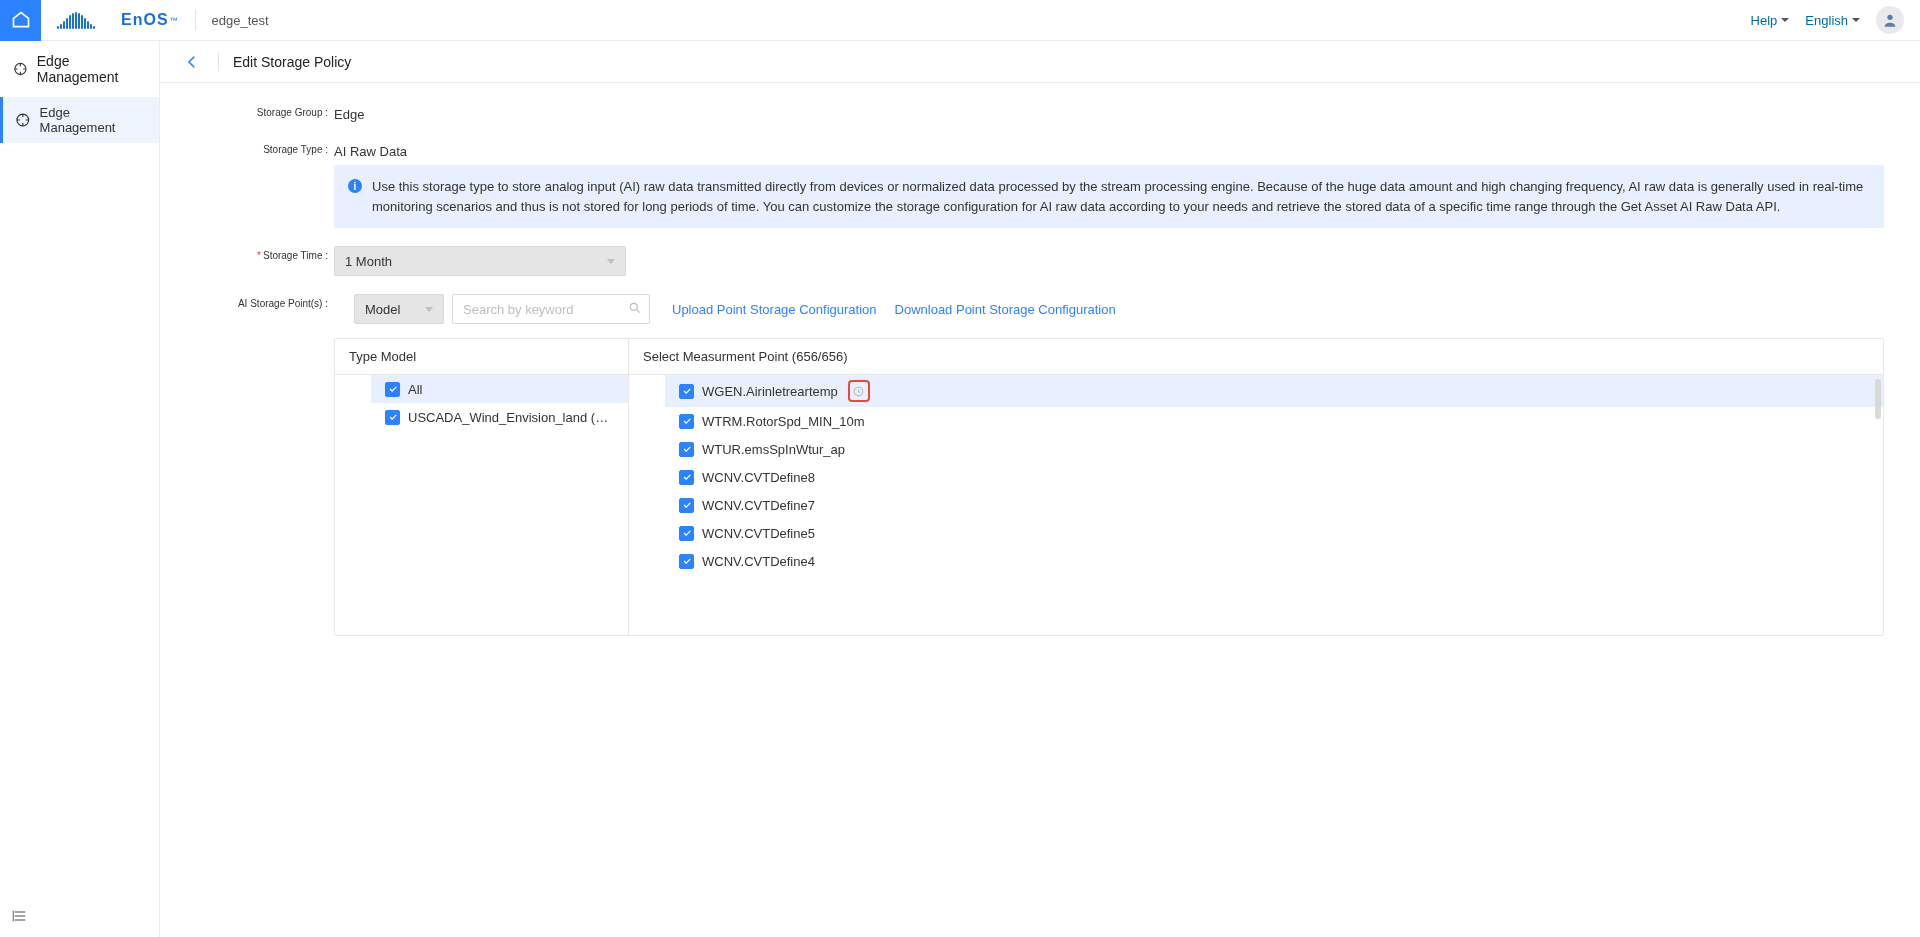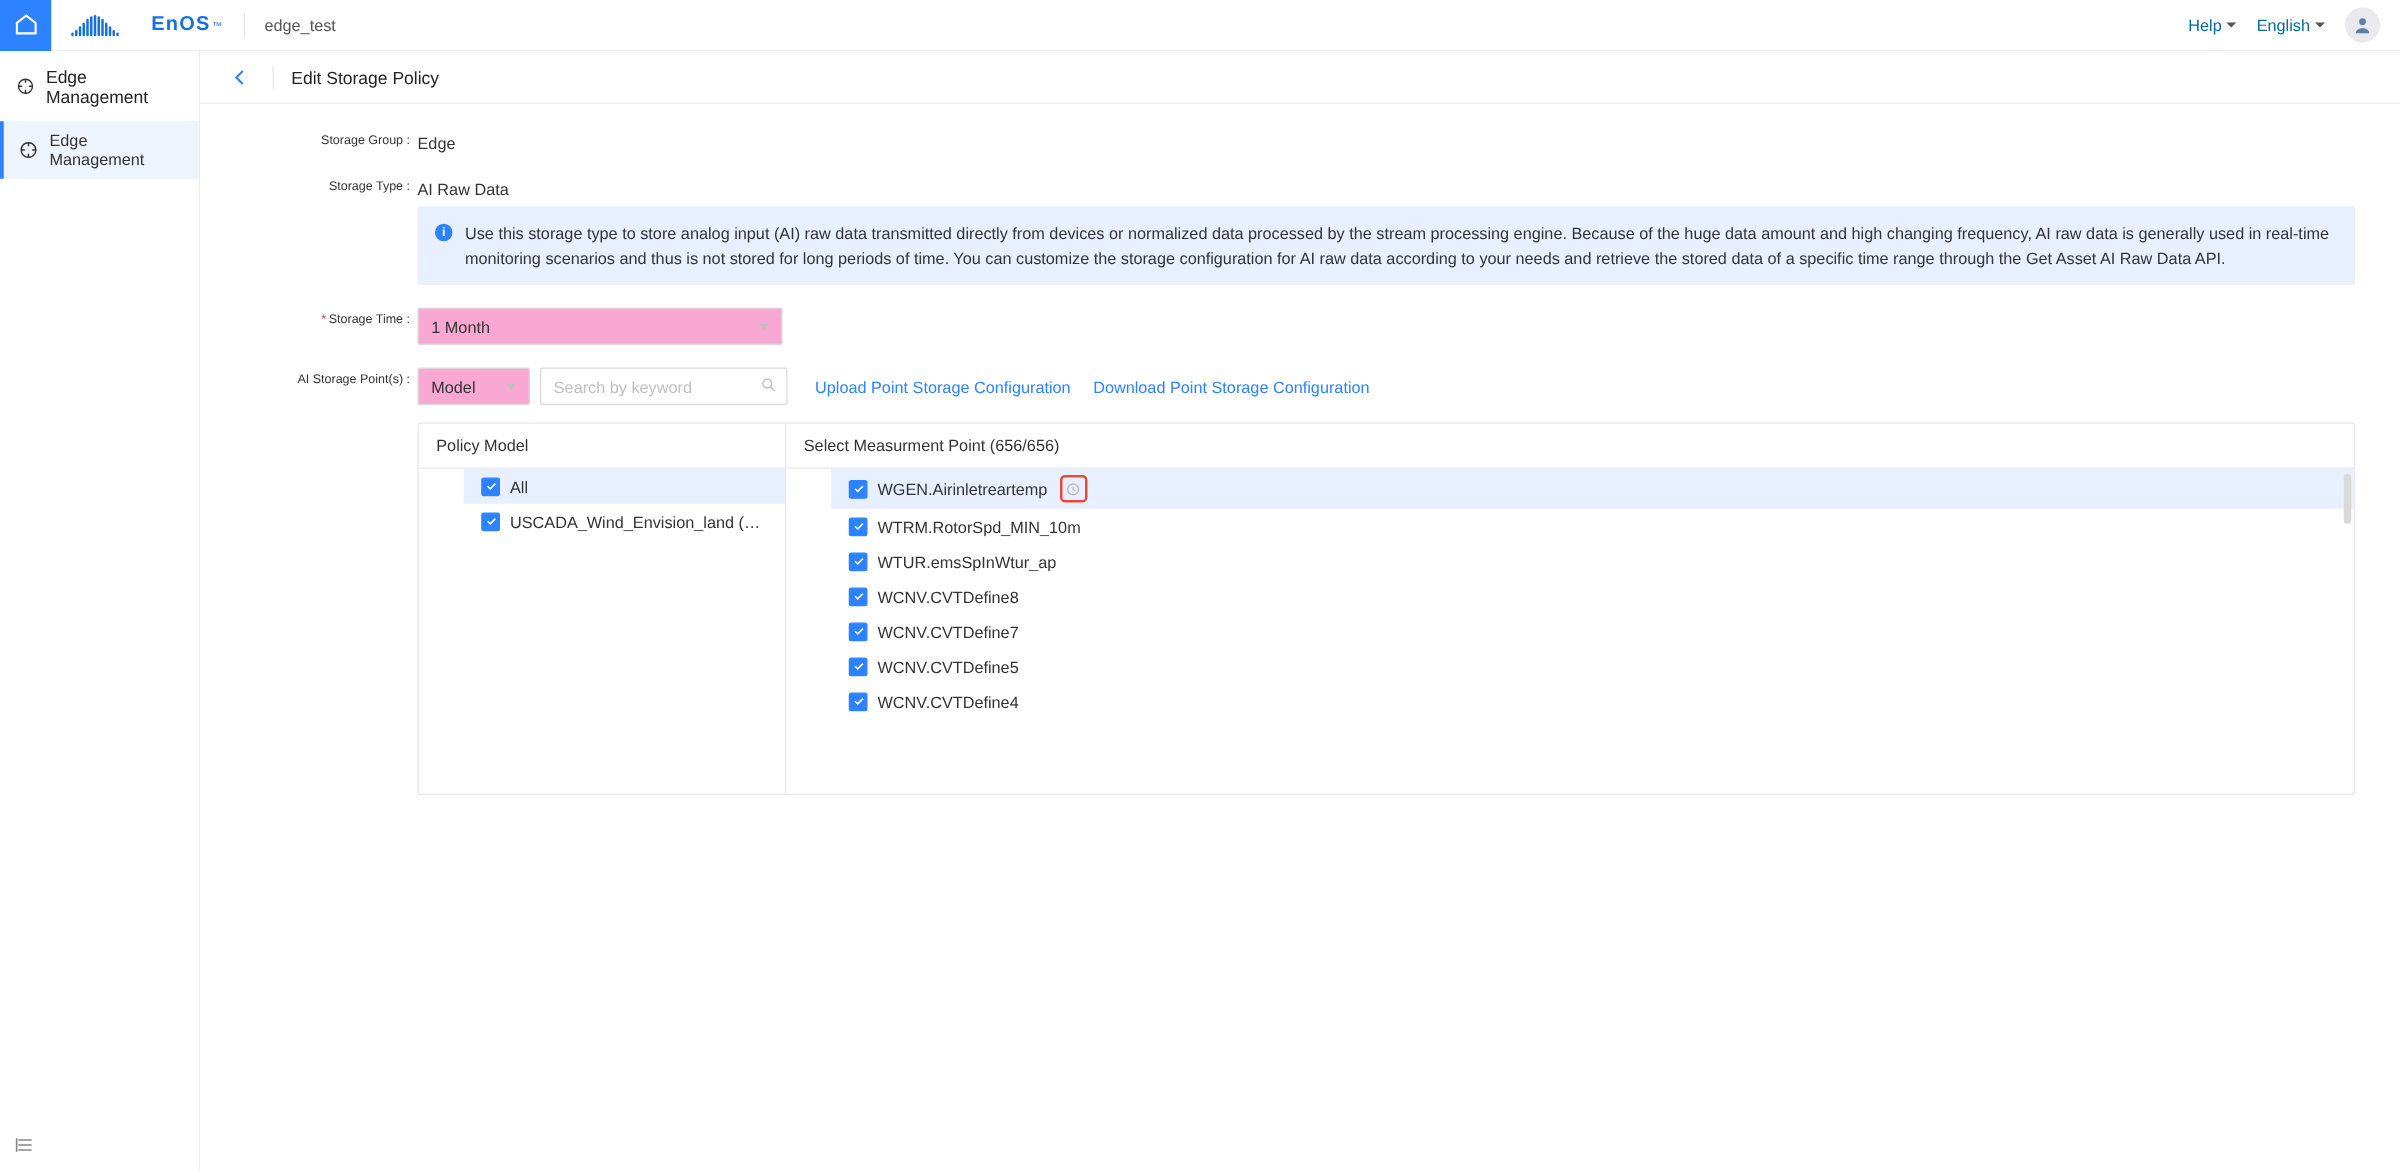--- a/index.html
+++ b/index.html
@@ -51,26 +51,26 @@
 .form-label .req { color:#e34040; margin-right:2px;}
 .form-val { flex:1; min-width:0; }
 .static-val { padding-top:4px; font-size:13px; color:#333;}
 
 .info-box {
   background:#e8f0ff; border-radius:2px; padding:12px 14px; display:flex; gap:10px; color:#333; line-height:1.5; margin-top:6px; font-size:13px;
 }
 .info-box .iicon { width:14px; height:14px; border-radius:50%; background:#2d83ff; color:#fff; font-size:10px; font-weight:bold; display:flex; align-items:center; justify-content:center; flex:0 0 14px; margin-top:2px;}
 
 .sel {
-  height:30px; border:1px solid #d9d9d9; border-radius:2px; background:#f9a8d4; display:flex; align-items:center; padding:0 10px; justify-content:space-between; cursor:pointer; font-size:13px;
+  height:30px; border:1px solid #d9d9d9; border-radius:2px; background:#e5e5e5; display:flex; align-items:center; padding:0 10px; justify-content:space-between; cursor:pointer; font-size:13px;
 }
 .sel.small{width:292px;}
 .sel .chev{width:0;height:0;border-left:4px solid transparent;border-right:4px solid transparent;border-top:5px solid #bfbfbf;}
 
-.hrow { display:flex; align-items:center; gap:8px;}
+.hrow { display:flex; align-items:center; gap:8px;margin-left:20px;}
 .sel.model{width:90px;}
 .search-wrap{ position:relative; }
 .search-in { height:30px; width:198px; border:1px solid #d9d9d9; border-radius:2px; padding:0 28px 0 10px; font-size:13px;}
 .search-in::placeholder{color:#bfbfbf;}
 .mag{ position:absolute; right:8px; top:7px; width:14px; height:14px; color:#bfbfbf;}
 .linkish{ color:#2d83ff; cursor:pointer; font-size:13px;}
 
 
 .tbl { border:1px solid #e8e8e8; border-radius:2px; background:#fff;}
 .tbl-head { display:flex; border-bottom:1px solid #e8e8e8; }
@@ -232,21 +232,21 @@
             <span style="width:6px"></span>
             <span class="linkish">Upload Point Storage Configuration</span>
             <span style="width:2px"></span>
             <span class="linkish">Download Point Storage Configuration</span>
           </div>
 
           <div style="height:14px"></div>
 
           <div class="tbl">
             <div class="tbl-head">
-              <div class="th col-a">Policy Model</div>
+              <div class="th col-a">Type Model</div>
               <div class="th col-b">Select Measurment Point (656/656)</div>
             </div>
             <div class="tbl-body">
               <div class="colpane-a" id="groups-pane">
                   <div class="row-item sel-row">
                     <div class="chk">
                       <svg viewBox="0 0 24 24" fill="none" stroke="currentColor" stroke-width="3">
                         <path d="M5 12l5 5L20 7"></path>
                       </svg>
                     </div>

